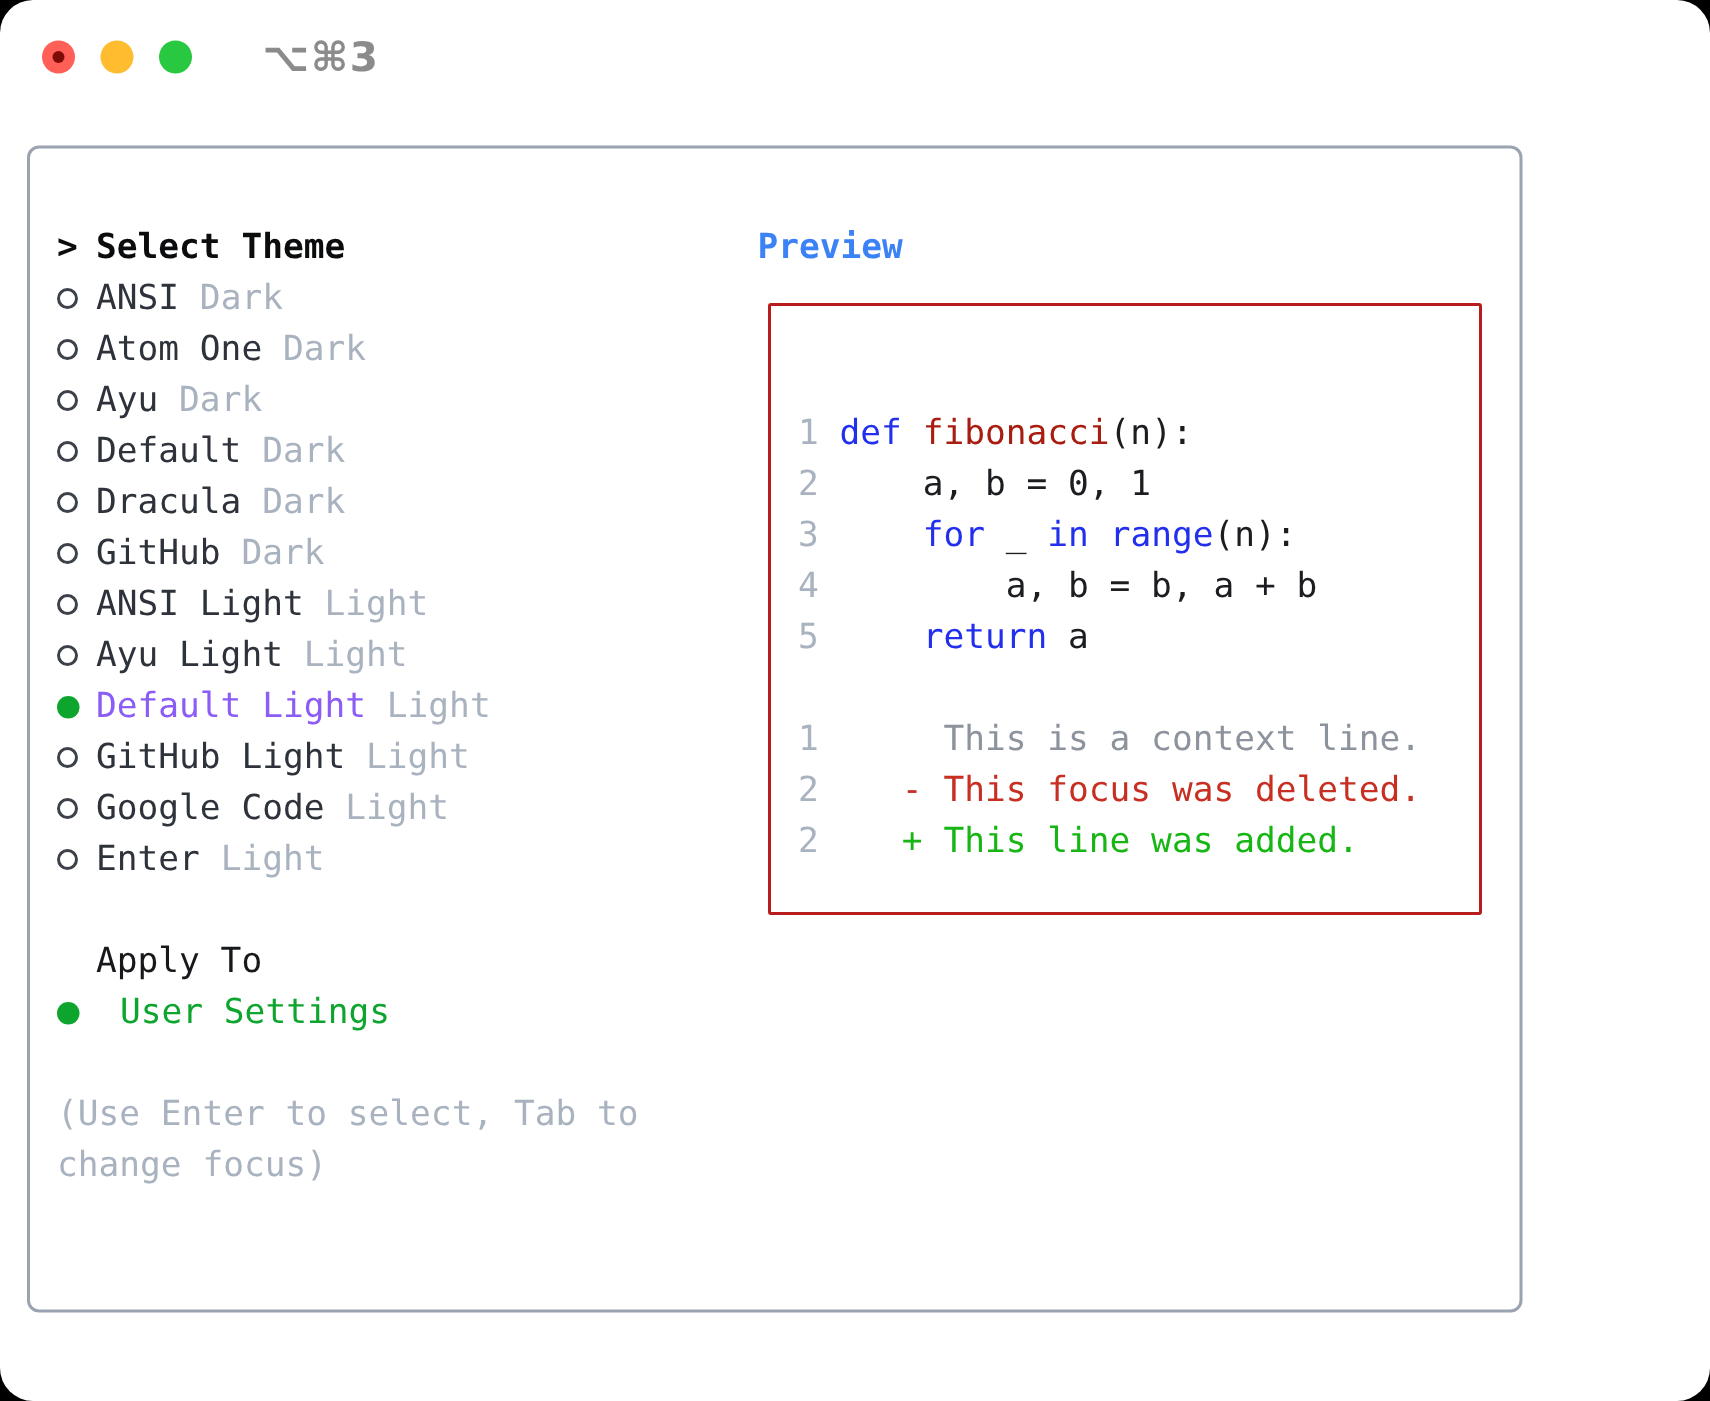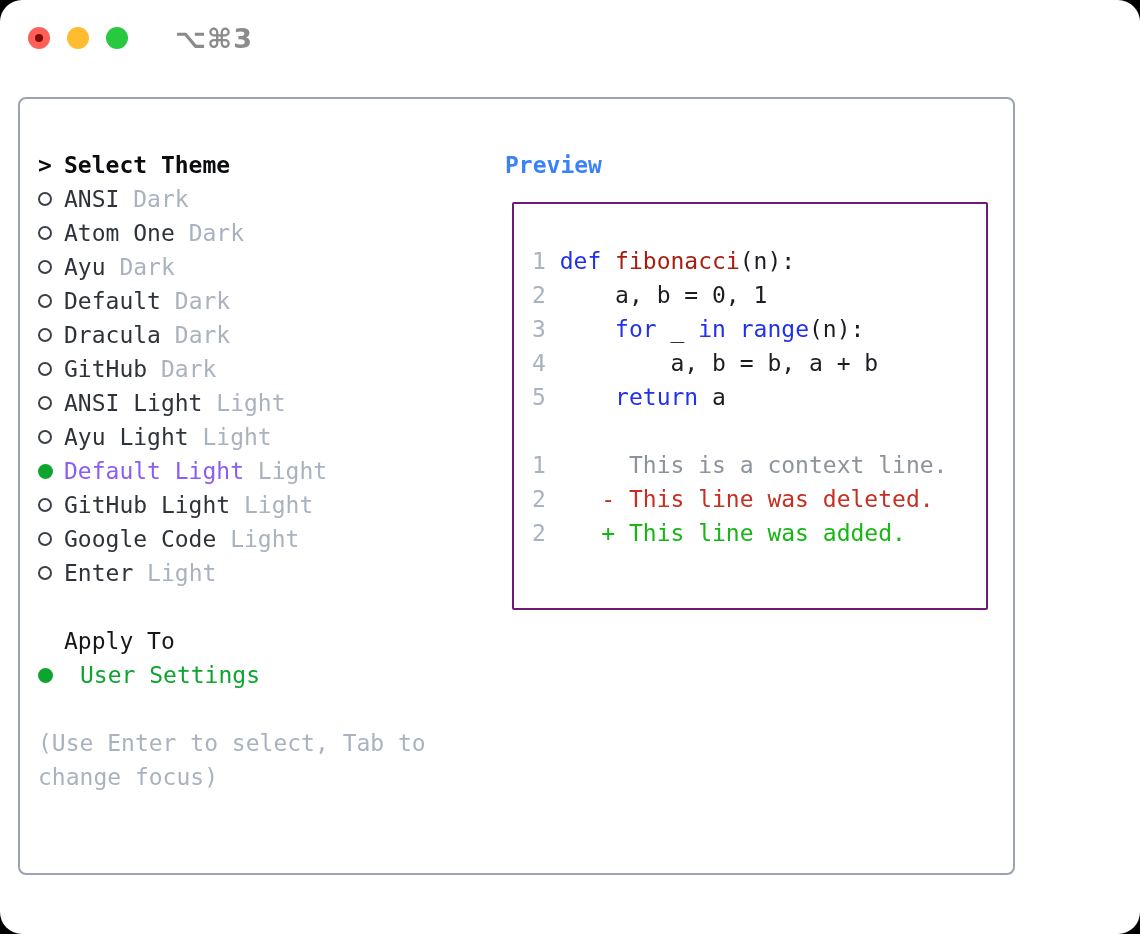--- a/index.html
+++ b/index.html
@@ -35,22 +35,22 @@
   .item.selected .theme-name{color:#8b5cf6;}
   .apply-title{color:#17181b;}
   .opt-label{color:#2e333b;}
   .opt.selected .opt-label{color:#0ea52e;margin-left:16px;}
   .spacer{height:34px;}
   .help{color:#a9b2bf;}
 
   
   .preview-label{position:absolute;left:485px;top:49px;font-size:23px;font-weight:bold;color:#3b82f6;height:34px;display:flex;align-items:center;}
   .preview-box{position:absolute;left:492px;top:103px;width:476px;height:408px;box-sizing:border-box;
-               border:2px solid #701a75;border-radius:2px;background:#fff;
-               padding:40px 0 0 18px;overflow:hidden;}
+               border:2px solid #b91c1c;border-radius:2px;background:#fff;
+               padding:68px 0 0 18px;overflow:hidden;}
   .code-line{height:34px;line-height:34px;font-size:23px;white-space:pre;}
   .c-lineno{color:#a9b2bf;}
   .c-keyword{color:#2230ee;}
   .c-function{color:#a81d10;}
   .c-code{color:#1b1d21;}
   .c-context{color:#8d939c;}
   .c-deleted{color:#c62f22;}
   .c-added{color:#17b615;}
 </style>
 </head>
@@ -166,19 +166,19 @@
 
     <div class="preview-box">
       <div id="code-lines">
           <div class="code-line"><span class="c-lineno">1 </span><span class="c-keyword">def</span><span class="c-code"> </span><span class="c-function">fibonacci</span><span class="c-code">(n):</span></div>
           <div class="code-line"><span class="c-lineno">2 </span><span class="c-code">    a, b = 0, 1</span></div>
           <div class="code-line"><span class="c-lineno">3 </span><span class="c-code">    </span><span class="c-keyword">for</span><span class="c-code"> _ </span><span class="c-keyword">in</span><span class="c-code"> </span><span class="c-keyword">range</span><span class="c-code">(n):</span></div>
           <div class="code-line"><span class="c-lineno">4 </span><span class="c-code">        a, b = b, a + b</span></div>
           <div class="code-line"><span class="c-lineno">5 </span><span class="c-code">    </span><span class="c-keyword">return</span><span class="c-code"> a</span></div>
           <div class="code-line"></div>
           <div class="code-line"><span class="c-lineno">1</span><span class="c-context">      This is a context line.</span></div>
-          <div class="code-line"><span class="c-lineno">2</span><span class="c-deleted">    - This line was deleted.</span></div>
+          <div class="code-line"><span class="c-lineno">2</span><span class="c-deleted">    - This focus was deleted.</span></div>
           <div class="code-line"><span class="c-lineno">2</span><span class="c-added">    + This line was added.</span></div>
         </div>
     </div>
 
   </div>
 </div>
 
 </body></html>

